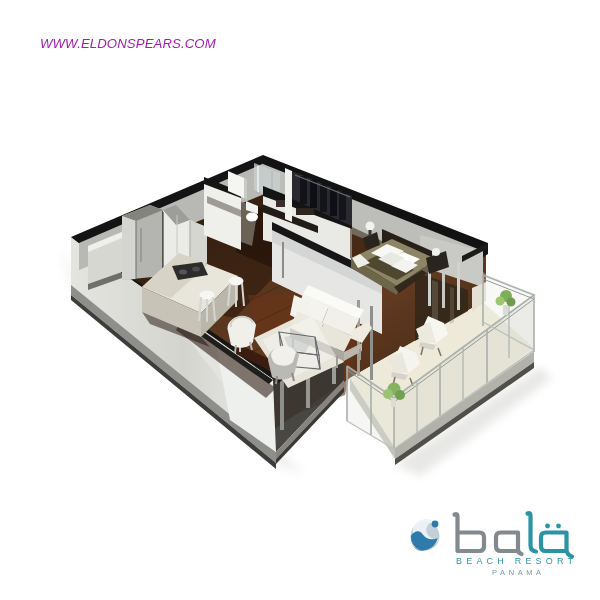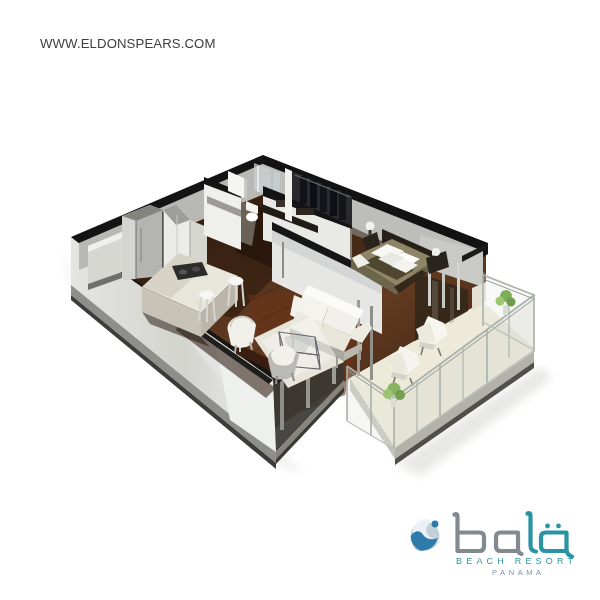--- a/index.html
+++ b/index.html
@@ -1,19 +1,19 @@
 <!DOCTYPE html>
 <html><head>
 <meta charset="utf-8">
 <style>
   html,body{margin:0;padding:0;background:#ffffff;}
   .page{position:relative;width:600px;height:600px;background:#ffffff;overflow:hidden;
         font-family:"Liberation Sans", sans-serif;}
-  .url{position:absolute;left:40px;top:36px;color:#404040;font-size:13.2px;
-       letter-spacing:0.1px;}
+  .url{position:absolute;left:40px;top:36px;color:#a21caf;font-size:13.2px;
+       font-style:italic;letter-spacing:0.1px;}
 </style>
 </head>
 <body>
 <div class="page">
 
   <div class="url">WWW.ELDONSPEARS.COM</div>
 
   <svg width="600" height="600" viewBox="0 0 600 600" style="position:absolute;left:0;top:0;">
     <defs>
       <linearGradient id="swWall" x1="0" y1="0" x2="1" y2="0">

